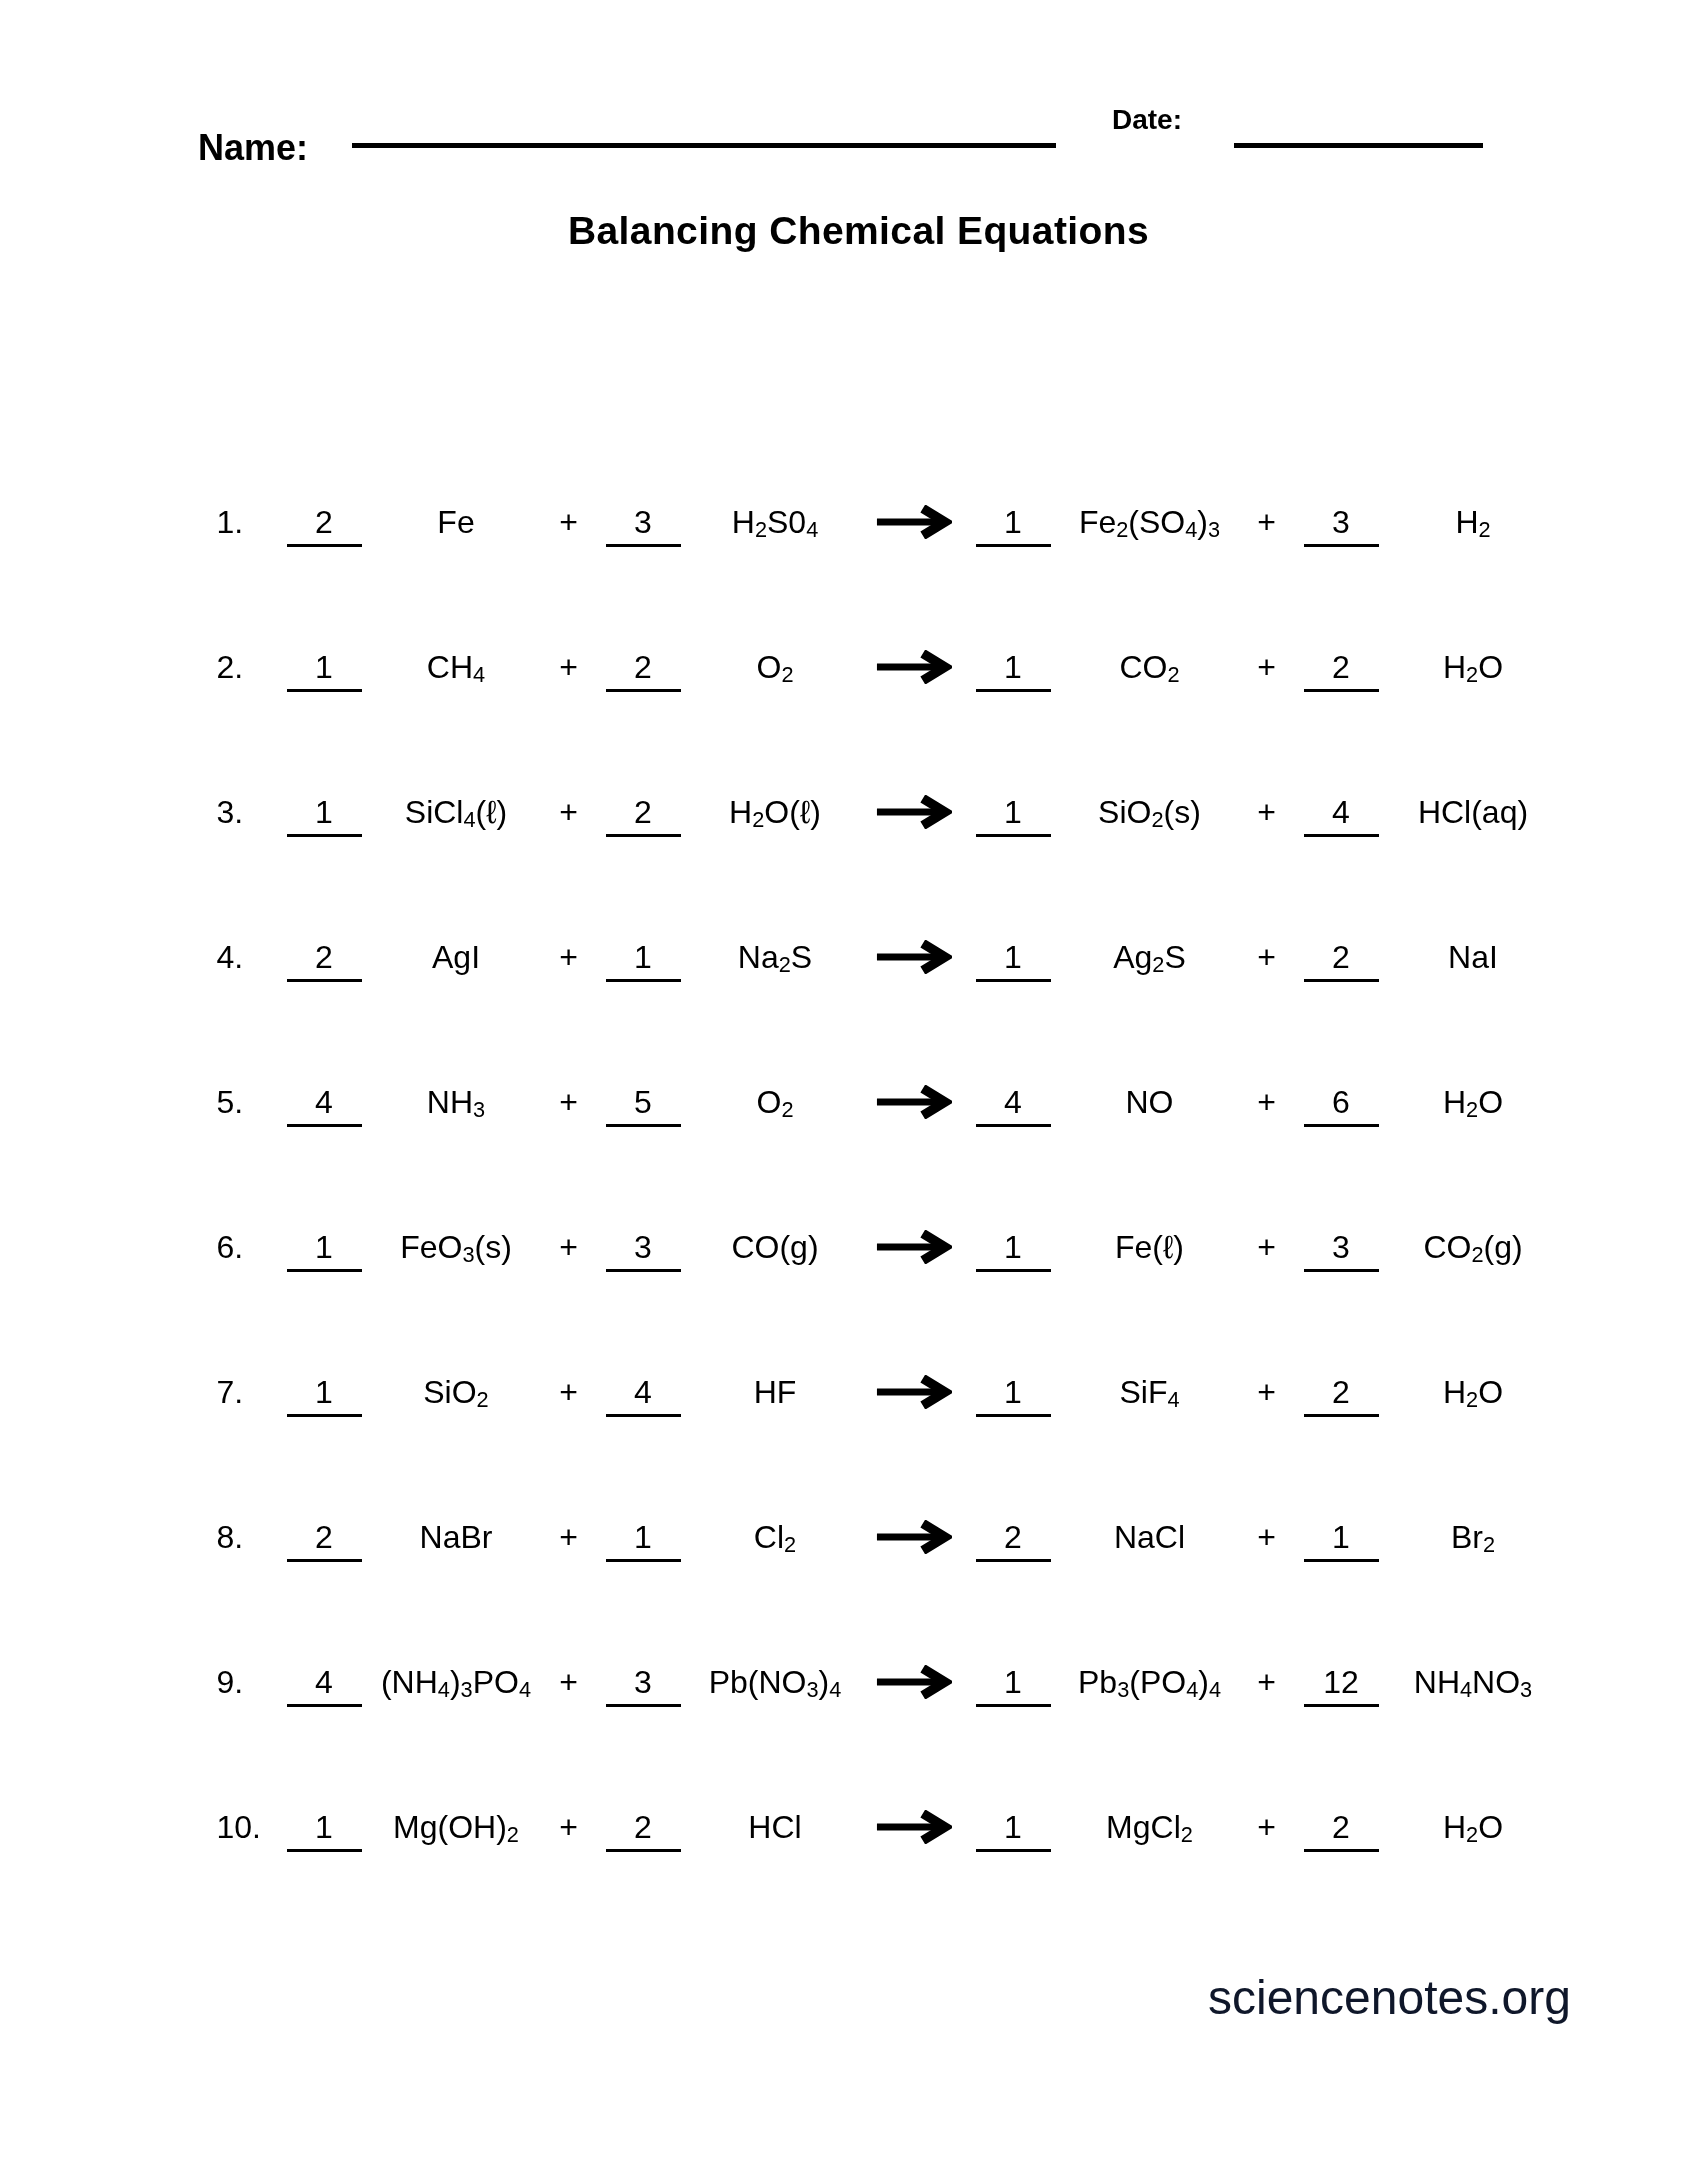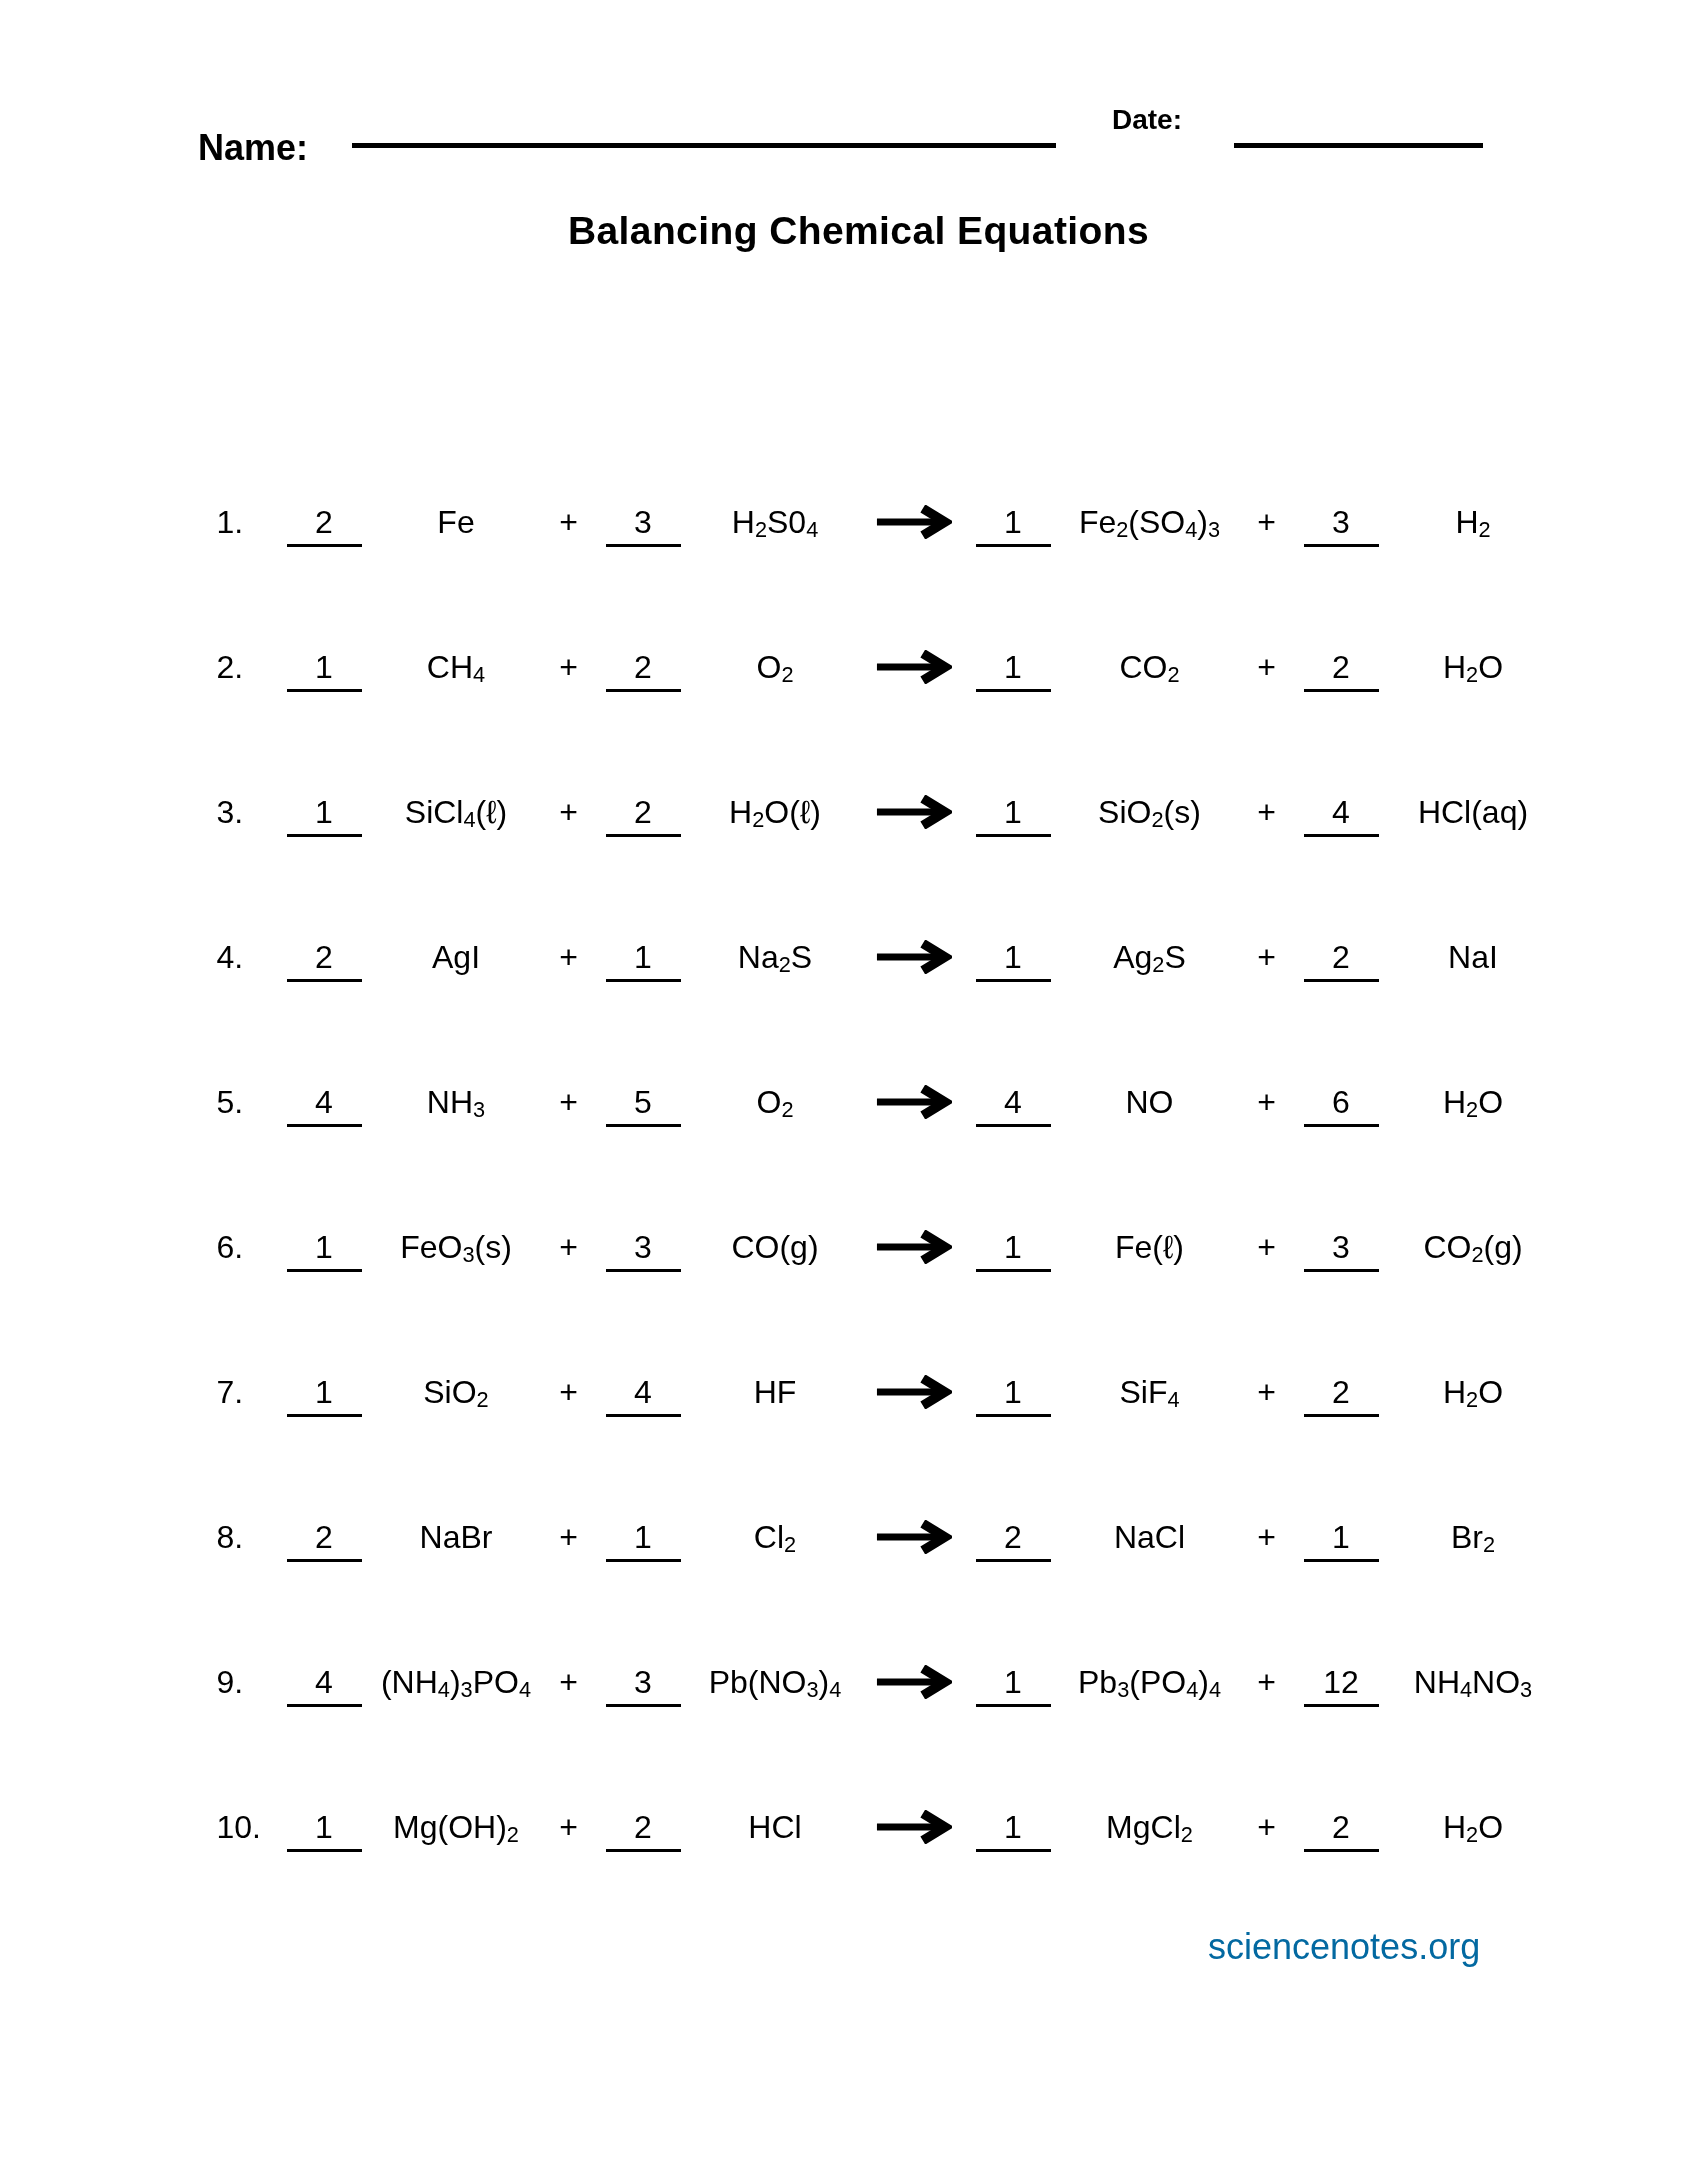--- a/index.html
+++ b/index.html
@@ -103,23 +103,23 @@
     vertical-align: -16%;
   }
   .arrow-svg {
     margin-bottom: -6px; 
   }
 
   
   .footer {
     position: absolute;
     left: 1208px;
-    top: 1926px;
-    font-size: 36px;
-    color: #0369a1;
+    top: 1970px;
+    font-size: 48px;
+    color: #0f172a;
   }
 </style>
 </head>
 <body>
 
 <div class="sheet">
   <div class="name-label">Name:</div>
   <div class="name-line"></div>
   <div class="date-label">Date:</div>
   <div class="date-line"></div>

